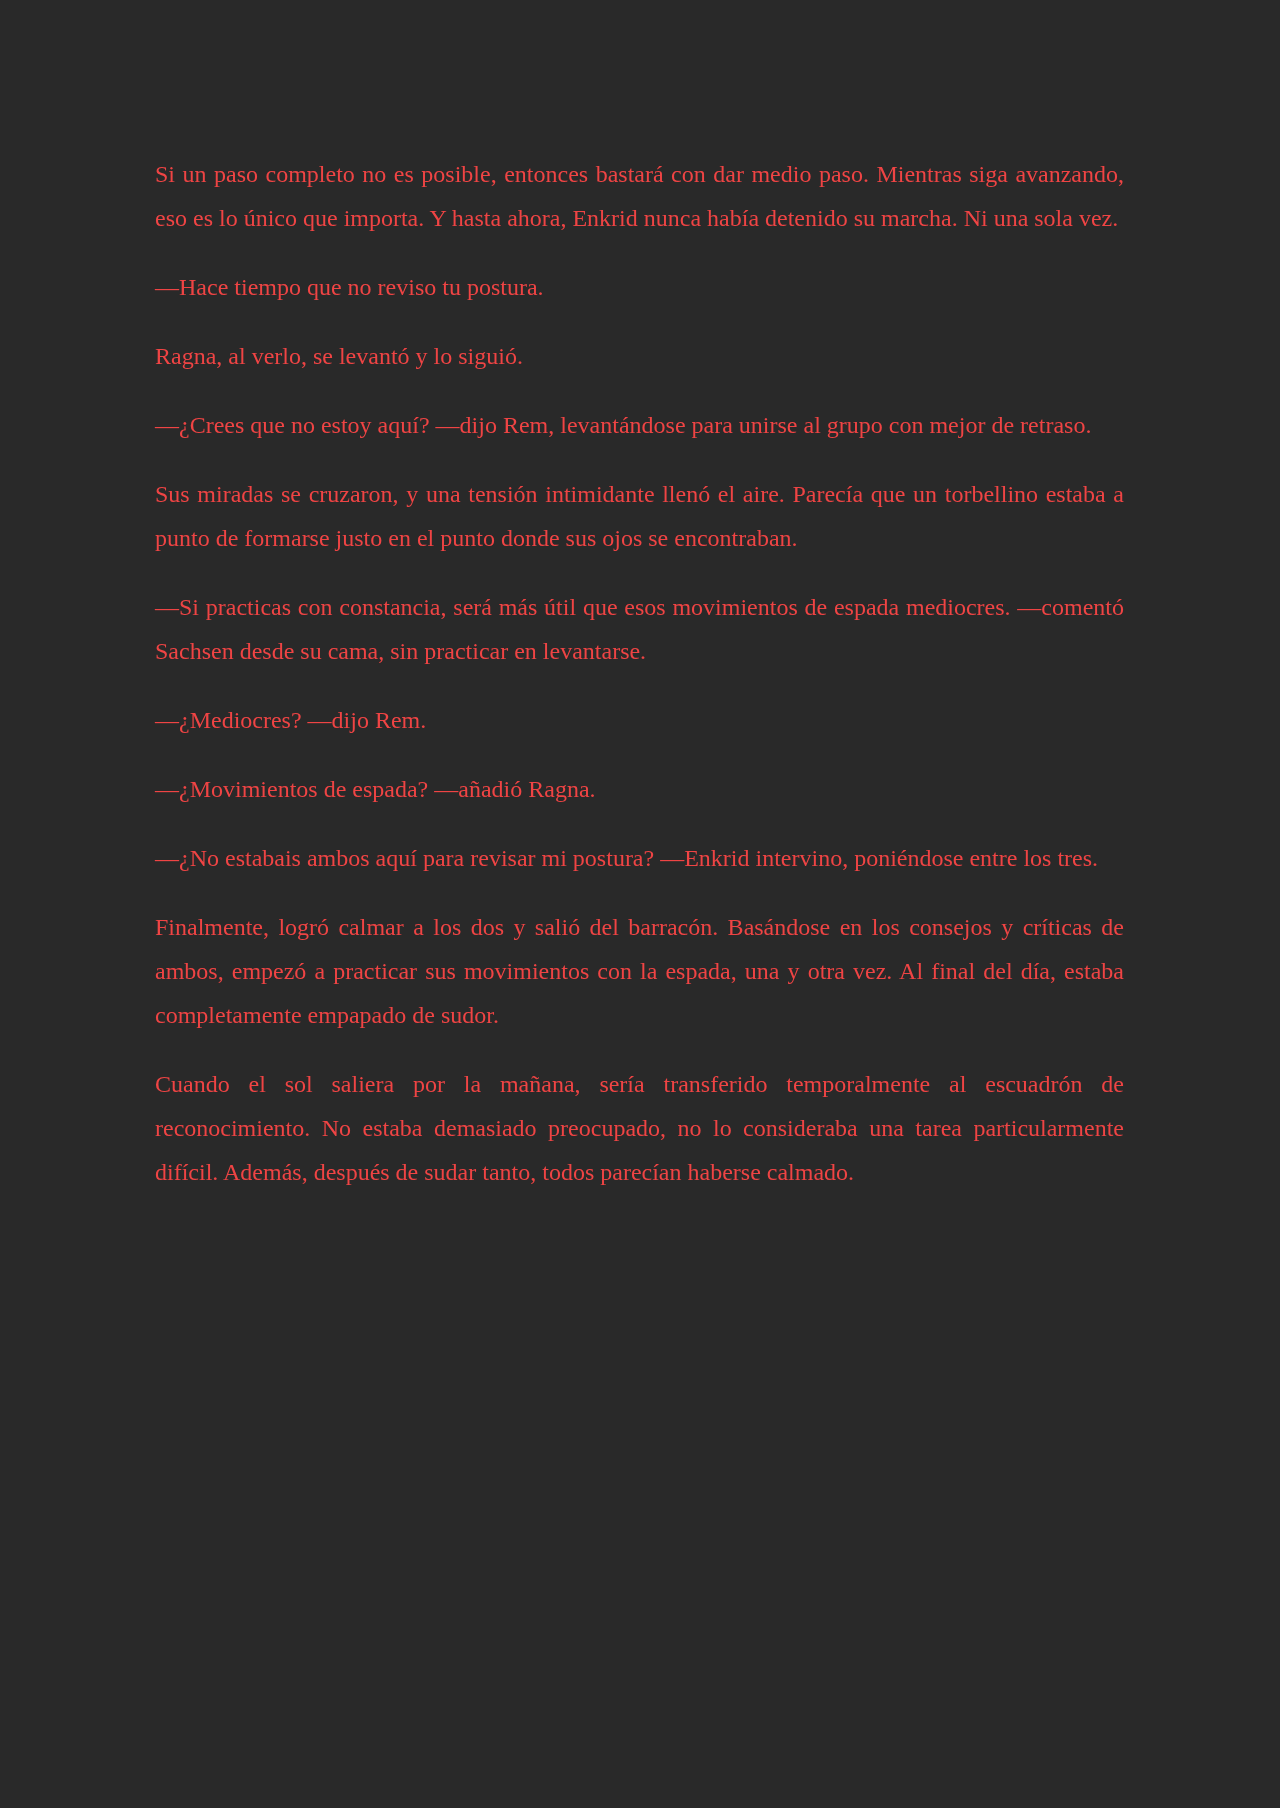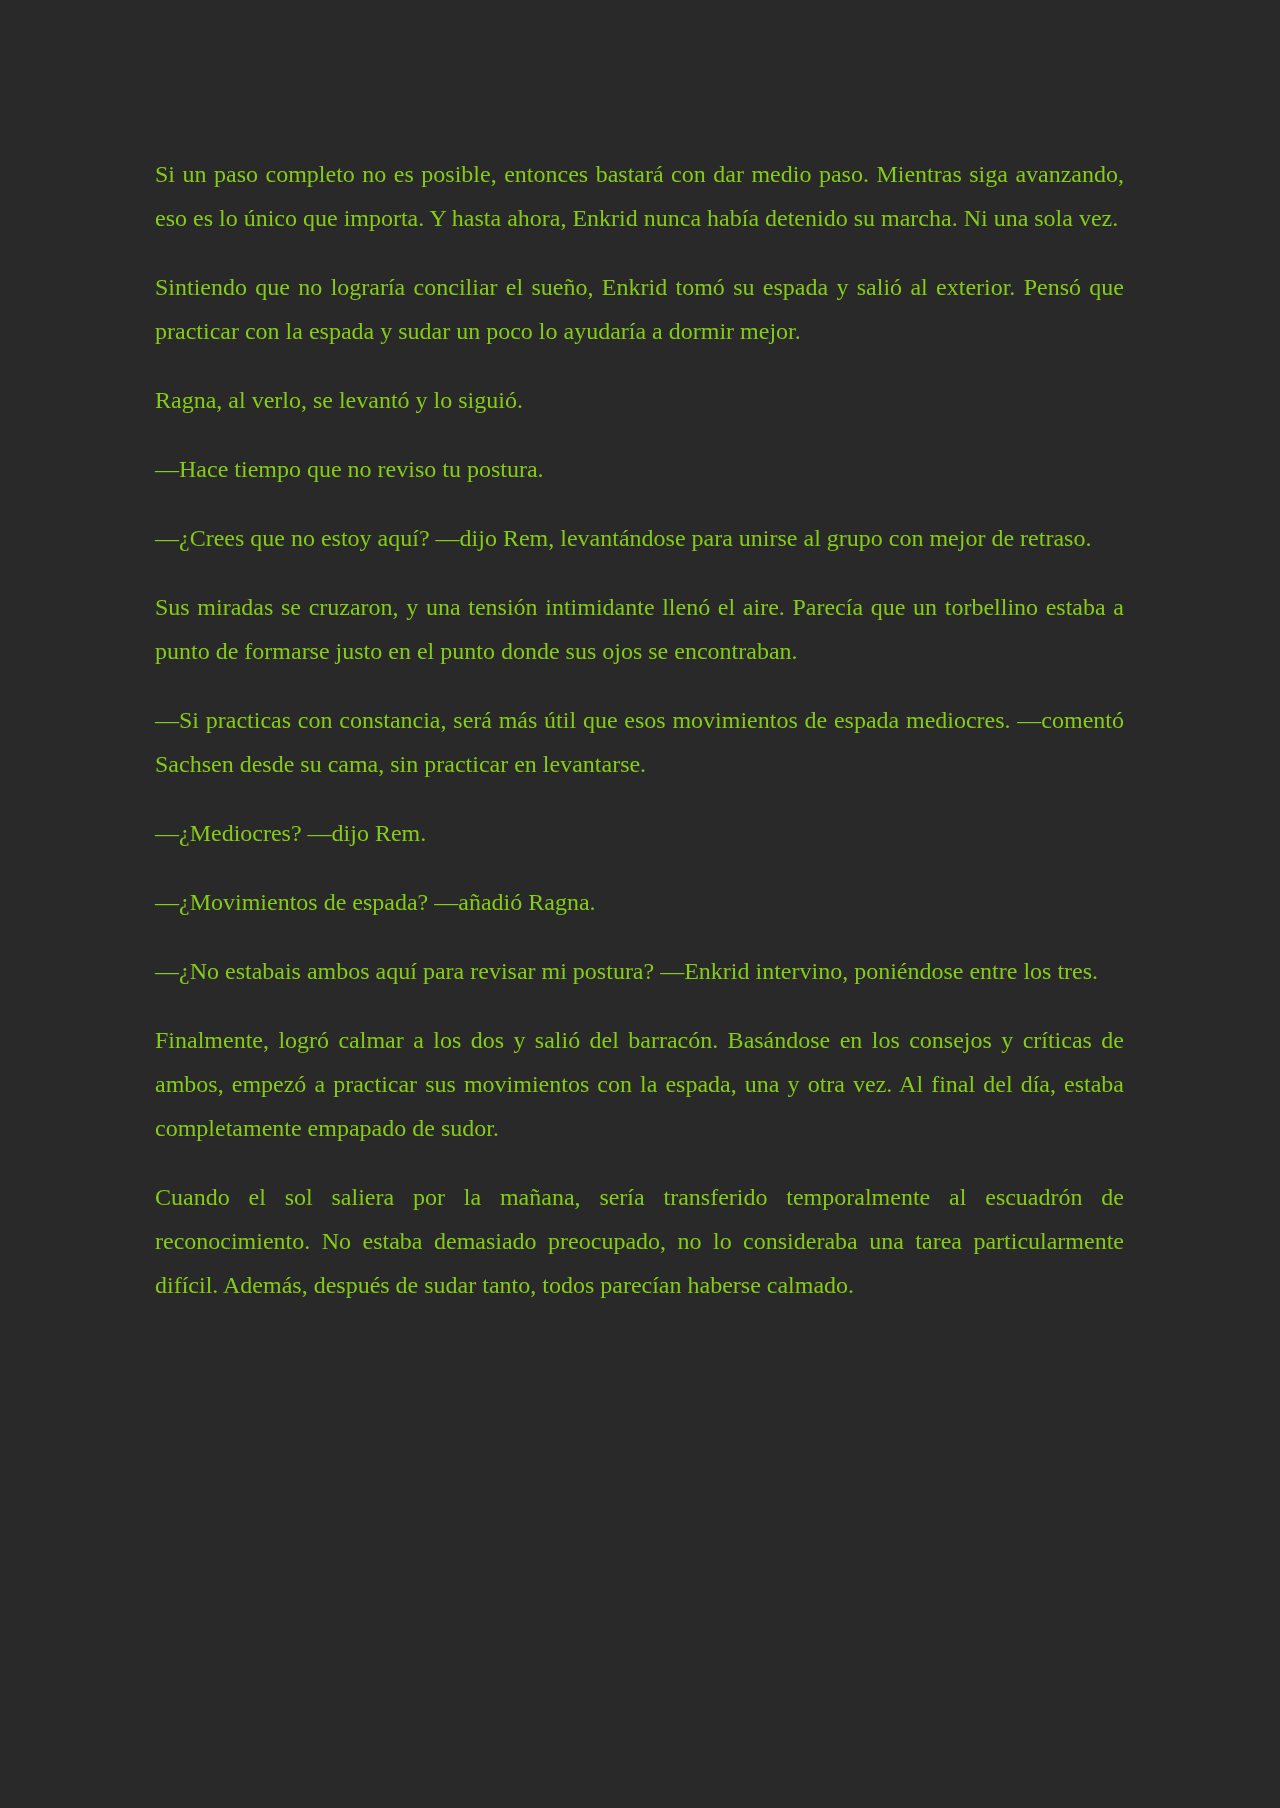--- a/index.html
+++ b/index.html
@@ -11,38 +11,37 @@
       width: 1280px;
       height: 1808px;
       overflow: hidden;
       position: relative;
     }
     .page {
       position: absolute;
       left: 155px;
       top: 152px;
       width: 969px;
-      color: #84cc16;
+      color: #ef4444;
       font-family: "Liberation Serif", "DejaVu Serif", serif;
       font-size: 24px;
       line-height: 44px;
     }
     .page p {
       margin: 0 0 25px 0;
       text-align: justify;
     }
   </style>
 </head>
 <body>
 
 <div class="page">
   <p>Si un paso completo no es posible, entonces bastará con dar medio paso. Mientras siga avanzando, eso es lo único que importa. Y hasta ahora, Enkrid nunca había detenido su marcha. Ni una sola vez.</p>
-  <p>Sintiendo que no lograría conciliar el sueño, Enkrid tomó su espada y salió al exterior. Pensó que practicar con la espada y sudar un poco lo ayudaría a dormir mejor.</p>
+  <p>—Hace tiempo que no reviso tu postura.</p>
   <p>Ragna, al verlo, se levantó y lo siguió.</p>
-  <p>—Hace tiempo que no reviso tu postura.</p>
   <p>—¿Crees que no estoy aquí? —dijo Rem, levantándose para unirse al grupo con mejor de retraso.</p>
   <p>Sus miradas se cruzaron, y una tensión intimidante llenó el aire. Parecía que un torbellino estaba a punto de formarse justo en el punto donde sus ojos se encontraban.</p>
   <p>—Si practicas con constancia, será más útil que esos movimientos de espada mediocres. —comentó Sachsen desde su cama, sin practicar en levantarse.</p>
   <p>—¿Mediocres? —dijo Rem.</p>
   <p>—¿Movimientos de espada? —añadió Ragna.</p>
   <p>—¿No estabais ambos aquí para revisar mi postura? —Enkrid intervino, poniéndose entre los tres.</p>
   <p>Finalmente, logró calmar a los dos y salió del barracón. Basándose en los consejos y críticas de ambos, empezó a practicar sus movimientos con la espada, una y otra vez. Al final del día, estaba completamente empapado de sudor.</p>
   <p>Cuando el sol saliera por la mañana, sería transferido temporalmente al escuadrón de reconocimiento. No estaba demasiado preocupado, no lo consideraba una tarea particularmente difícil. Además, después de sudar tanto, todos parecían haberse calmado.</p>
 </div>
 

